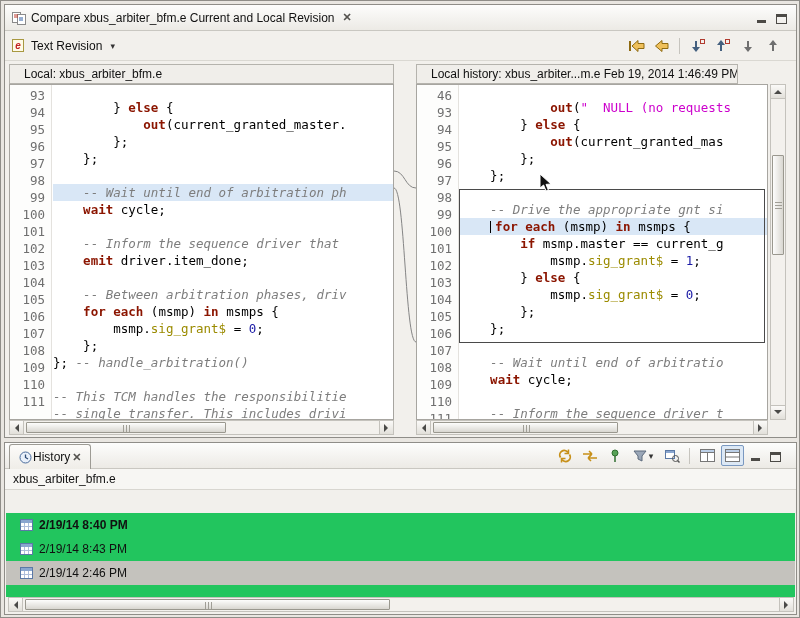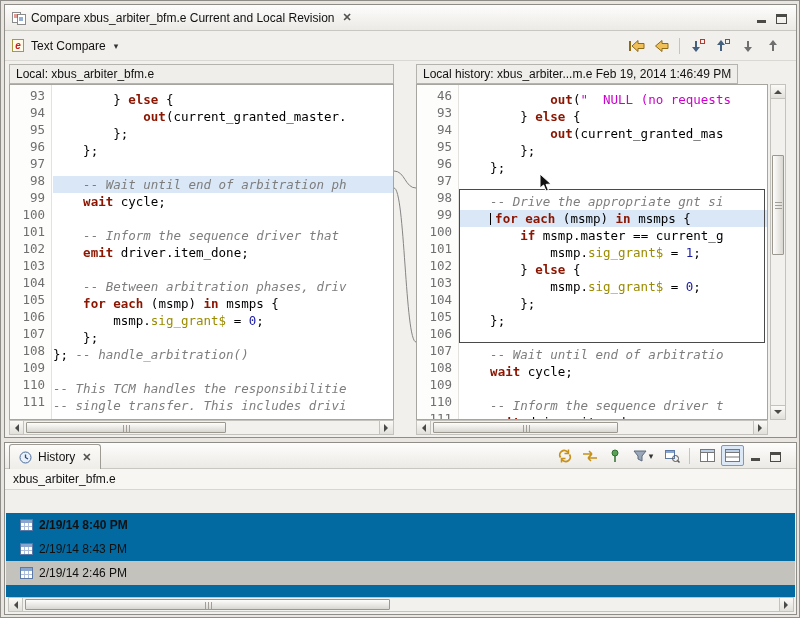--- a/index.html
+++ b/index.html
@@ -20,29 +20,29 @@
   .max-glyph{width:11px;height:10px;border:1px solid #4c4a46;border-top:3px solid #4c4a46;margin-bottom:2px}
 
   .compare-toolbar{position:relative;height:30px;display:flex;align-items:center;background:#f2f0ec;border-bottom:1px solid #dad8d2}
   .mode-label{margin-left:6px}
   .dd{margin-left:8px;font-size:9px;color:#333}
   .tb-right{margin-left:auto;margin-right:12px;display:flex;align-items:center;gap:2px}
   .tbtn{width:23px;height:21px;display:flex;align-items:center;justify-content:center;border:1px solid transparent;border-radius:2px}
   .tbtn.pressed{background:#dce8f5;border:1px solid #7a98c0}
   .tsep{width:1px;height:16px;background:#c6c4be;margin:0 4px}
 
-  .pane-header{position:absolute;height:20px;line-height:18px;background:#f0eeea;border:1px solid #b5b3ad;padding-left:6px;overflow:hidden;white-space:nowrap}
+  .pane-header{position:absolute;height:20px;line-height:18px;background:#f0eeea;border:1px solid #b5b3ad;padding-left:14px;overflow:hidden;white-space:nowrap}
   #left-header{left:4px;top:59px;width:385px}
   #right-header{left:411px;top:59px;width:322px}
 
   .pane{position:absolute;top:79px;height:336px;background:#fff;border:1px solid #a7a5a0;overflow:hidden}
   #left-pane{left:4px;width:385px}
   #right-pane{left:411px;width:352px}
   .nums{position:absolute;left:0;top:0;bottom:0;width:42px;background:#fdfdfc;border-right:1px solid #e4e2de;color:#6f6f6f;text-align:right;padding:2px 6px 16px 0;font:12.5px/17px "DejaVu Sans Mono",monospace}
-  .codes{position:absolute;left:43px;top:0;right:0;bottom:0;padding-top:6px;font:12.5px/17px "DejaVu Sans Mono",monospace;white-space:pre;overflow:hidden}
+  .codes{position:absolute;left:43px;top:0;right:0;bottom:0;padding-top:14px;font:12.5px/17px "DejaVu Sans Mono",monospace;white-space:pre;overflow:hidden}
   .cl{height:17px}
   .cl.hl{background:var(--diff_highlight,#d9e7f6)}
   .ln{height:17px}
   .tk-p{color:#000}
   .tk-k{color:var(--keyword,#8b1500);font-weight:bold}
   .tk-c{color:var(--comment,#7d7d7d);font-style:italic}
   .tk-s{color:var(--string,#cc00cc)}
   .tk-f{color:var(--field,#9b8b00)}
   .tk-n{color:var(--number,#1a1aa6)}
   .caret{display:inline-block;width:2px;margin-right:3px;border-left:1px solid #000;height:12px;vertical-align:-2px}
@@ -61,24 +61,24 @@
   .vs-btn{position:absolute;left:0;width:14px;height:14px;display:flex;align-items:center;justify-content:center;background:linear-gradient(#fbfaf8,#e2e0da);border-bottom:1px solid #c4c2bc}
   .vs-btn.bot{bottom:0;border-bottom:none;border-top:1px solid #c4c2bc}
   .vs-thumb{position:absolute;left:1px;width:12px;background:linear-gradient(90deg,#fdfdfc,#d9d7d1);border:1px solid #9a988f;border-radius:1px}
   .grip-h{position:absolute;top:50%;left:2px;height:1px;width:7px;background:#a09e96;box-shadow:0 -3px 0 #a09e96,0 3px 0 #a09e96}
   .tri{width:0;height:0;border:4px solid transparent}
   .tri.l{border-right-color:#4a4a48;margin-left:-3px}
   .tri.r{border-left-color:#4a4a48;margin-right:-3px}
   .tri.u{border-bottom-color:#4a4a48;margin-top:-3px}
   .tri.d{border-top-color:#4a4a48;margin-bottom:-3px}
 
-  .htab{display:flex;align-items:center;gap:5px;margin-left:4px;margin-top:2px;padding:0 8px;height:25px;background:linear-gradient(#fcfbf9,#efede8);border:1px solid #9d9b94;border-bottom:none;border-radius:3px 3px 0 0}
+  .htab{display:flex;align-items:center;margin-left:4px;margin-top:2px;padding:0 8px;height:25px;background:linear-gradient(#fcfbf9,#efede8);border:1px solid #9d9b94;border-bottom:none;border-radius:3px 3px 0 0}
   .file-row{height:21px;line-height:20px;padding-left:8px;background:#f7f6f3;border-bottom:1px solid #d8d6d0;white-space:nowrap;overflow:hidden}
   .col-header{height:21px;line-height:20px;padding-left:8px;background:linear-gradient(#ffffff,#e7e5e0);border-bottom:1px solid #b6b4ae}
-  .rev-list{position:absolute;left:1px;right:1px;top:70px;height:84px;background:#0369a1;overflow:hidden}
+  .rev-list{position:absolute;left:1px;right:1px;top:70px;height:84px;background:#22c55e;overflow:hidden}
   .hrow{height:24px;display:flex;align-items:center;gap:6px;padding-left:14px}
   .hrow.b span{font-weight:bold}
   .hrow.sel{background:#c4c2bd}
 </style>
 </head>
 <body>
 
 <div class="view" id="compare-view">
   <div class="tab-row">
     <span class="icon">
@@ -101,21 +101,21 @@
     </span>
   </div>
 
   <div class="compare-toolbar">
     <span class="icon">
       <svg width="14" height="15">
           <rect x="1.5" y="1.5" width="11" height="12" fill="#fffbe8" stroke="#a89840"></rect>
           <text x="7" y="11" font-size="10" fill="#c22222" text-anchor="middle" font-style="italic" font-weight="bold">e</text>
         </svg>
     </span>
-    <span class="mode-label">Text Compare</span>
+    <span class="mode-label">Text Revision</span>
     <span class="dd">▾</span>
     <span class="tb-right">
       <span class="tbtn">
         <svg width="17" height="16">
             <rect x="1" y="3" width="2" height="10" fill="#8f6a10"></rect>
             <path d="M16 5.5 H10 V2.5 L4 8 L10 13.5 V10.5 H16 Z" fill="#efc05a" stroke="#8f6a10"></path>
           </svg>
       </span>
       <span class="tbtn">
         <svg width="17" height="16">

